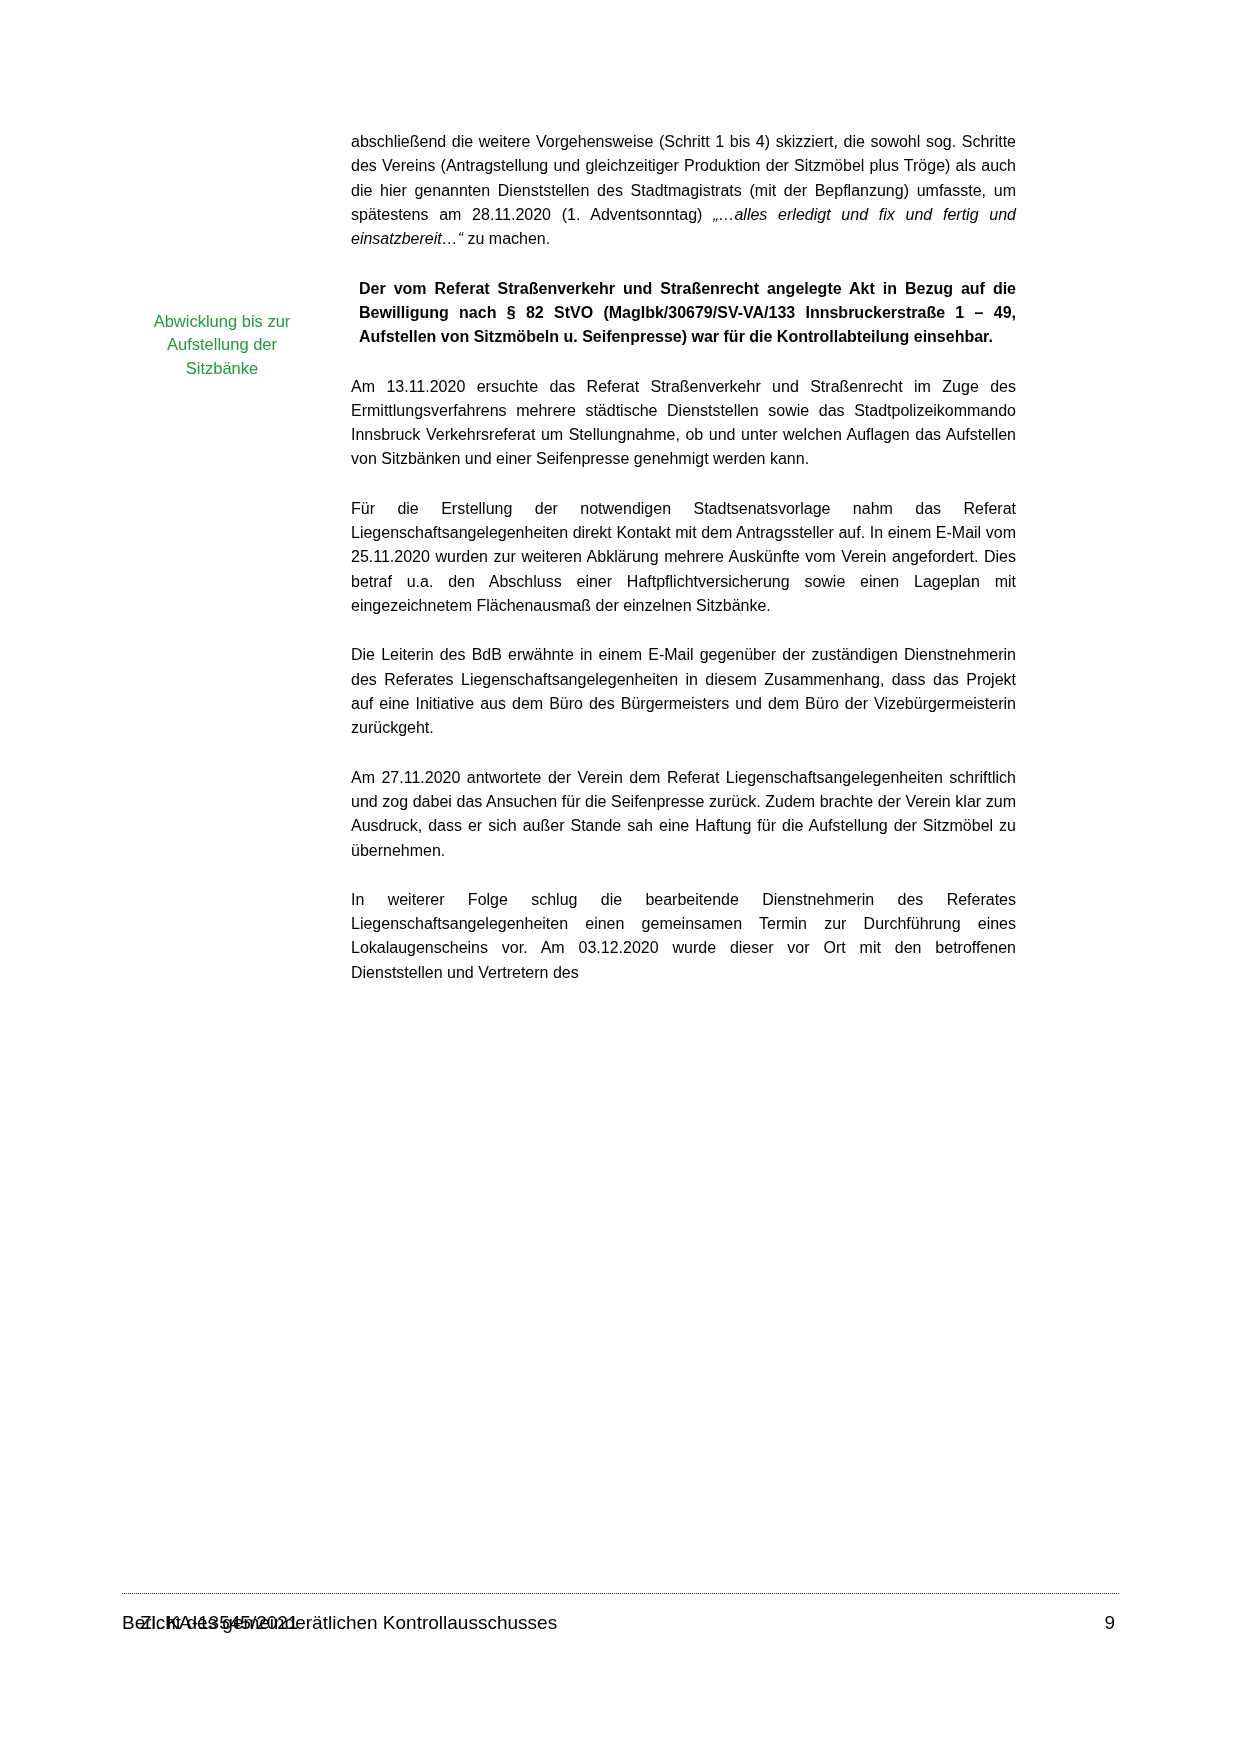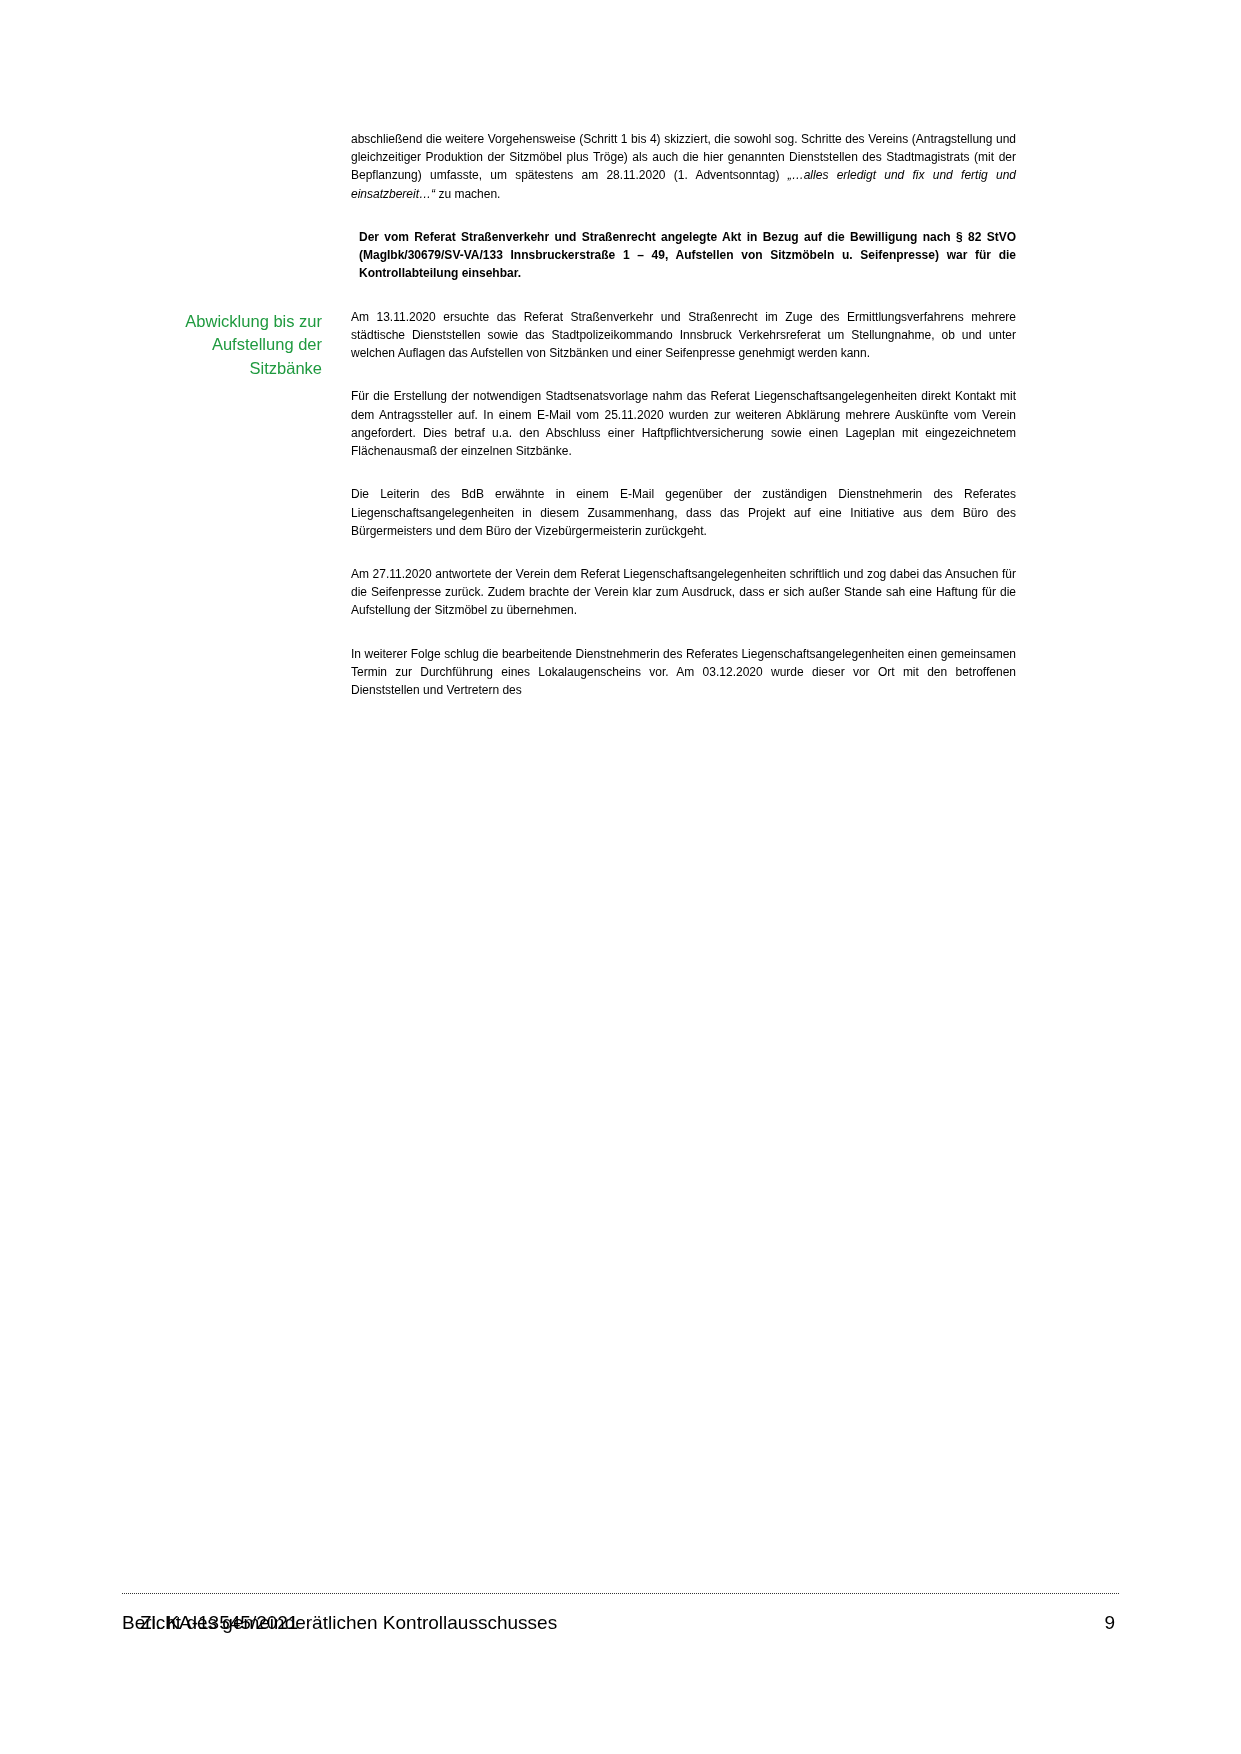--- a/index.html
+++ b/index.html
@@ -24,34 +24,34 @@
   }
   
   .margin-note {
     position: absolute;
     left: 122px;
     top: 310px;
     width: 200px;
     color: #1f9a3f;
     font-size: 16.5px;
     line-height: 1.42;
-    text-align: right;
+    text-align: center;
   }
   .margin-note div {
     white-space: pre-line;
   }
   
   .body-col {
     position: absolute;
     left: 351px;
     top: 130px;
     width: 665px;
   }
   .para {
-    font-size: 12px;
+    font-size: 16px;
     line-height: 1.52;
     text-align: justify;
     margin: 0 0 25px 0;
     hyphens: none;
   }
   .para:last-child { margin-bottom: 0; }
   .para.indented {
     padding-left: 8px;
     width: 657px;
     font-weight: bold;

